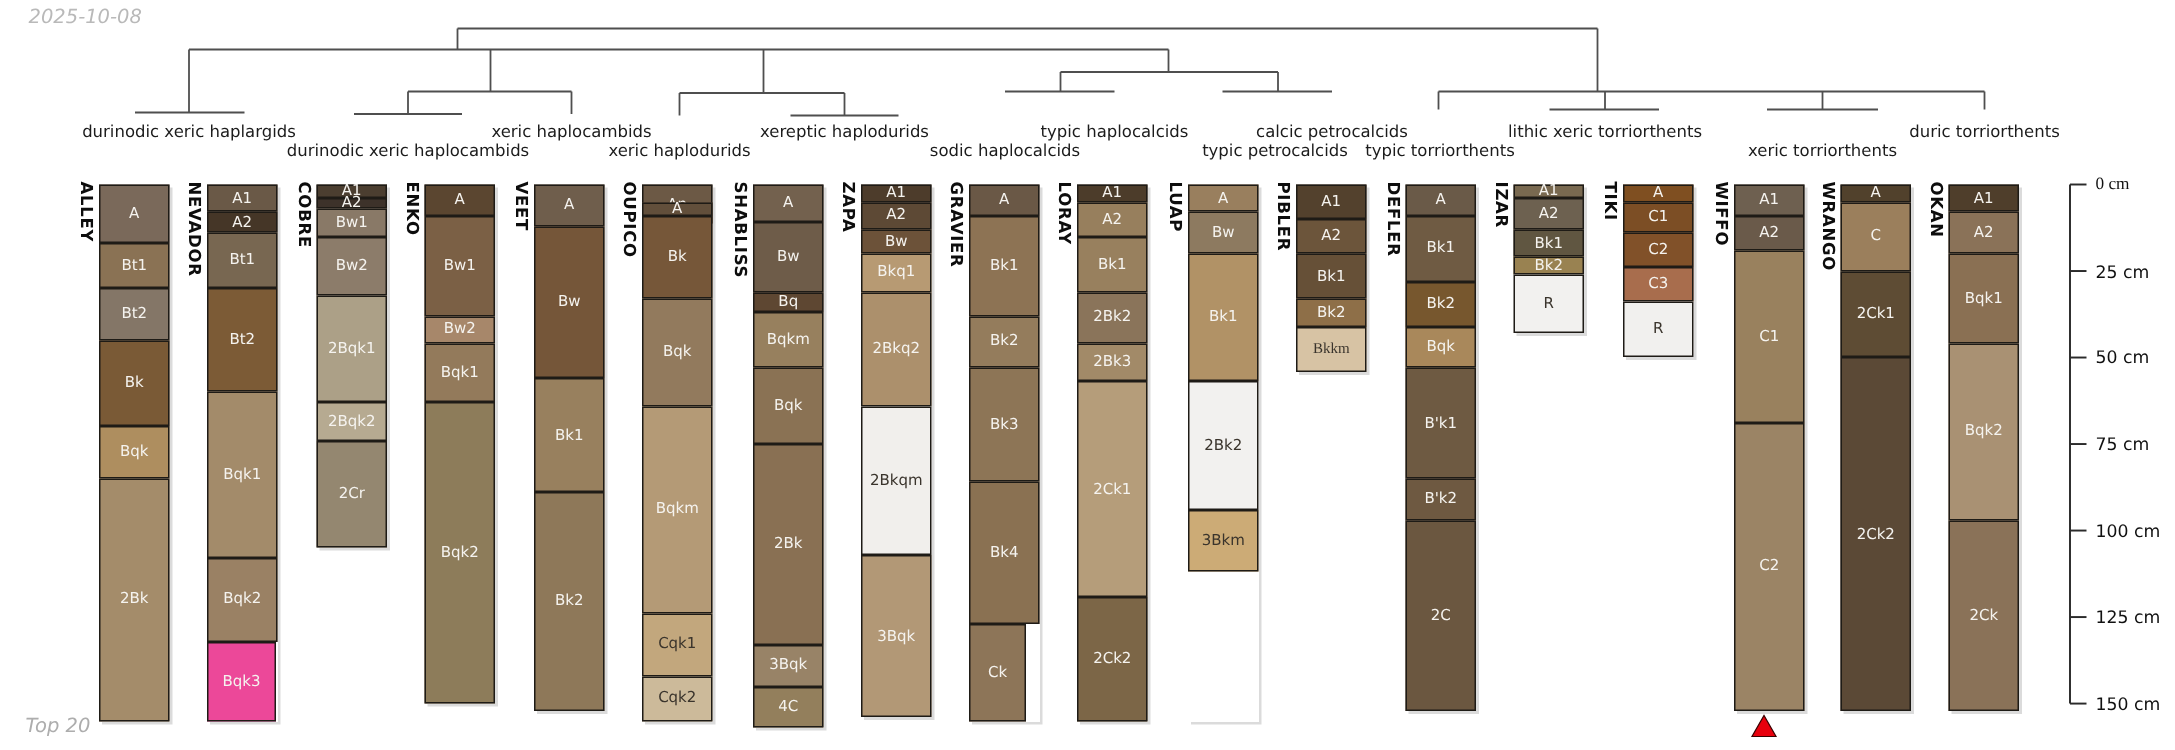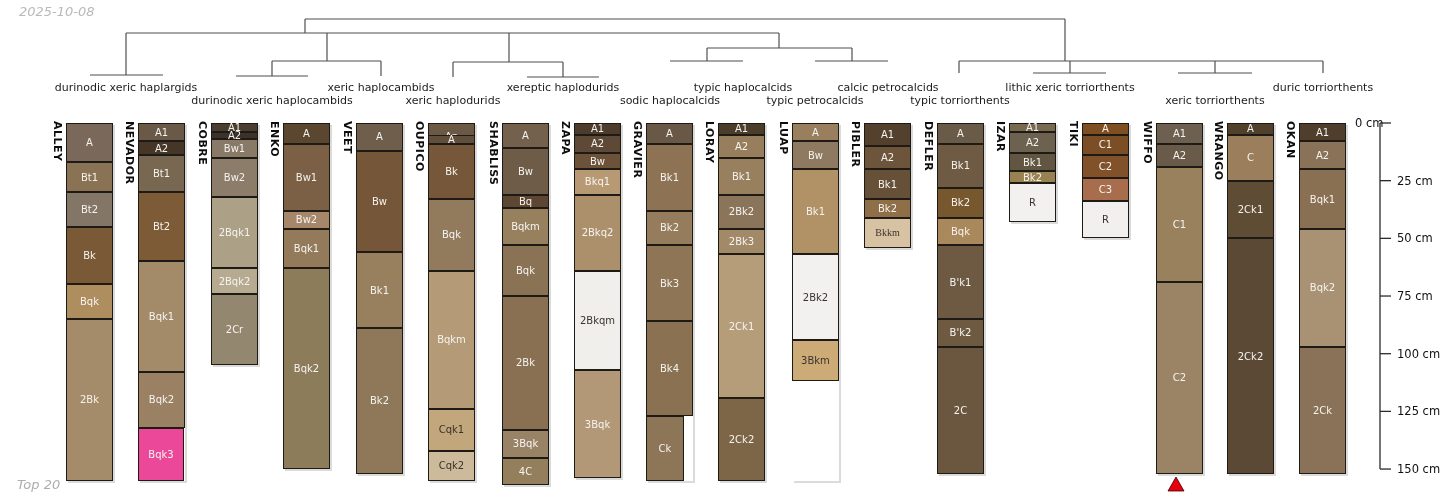--- a/index.html
+++ b/index.html
@@ -62,27 +62,27 @@
       <polygon points="1168,491 1184,491 1176,477" fill="#e8000d" stroke="#3a0000" stroke-width="0.8"></polygon>
     </svg>
   <div id="fig-layer">
       <div class="taxon" style="left: -34px; top: 81px;">durinodic xeric haplargids</div>
       <div class="taxon" style="left: 112px; top: 94px;">durinodic xeric haplocambids</div>
       <div class="taxon" style="left: 221px; top: 81px;">xeric haplocambids</div>
       <div class="taxon" style="left: 293px; top: 94px;">xeric haplodurids</div>
       <div class="taxon" style="left: 403px; top: 81px;">xereptic haplodurids</div>
       <div class="taxon" style="left: 510px; top: 94px;">sodic haplocalcids</div>
       <div class="taxon" style="left: 583px; top: 81px;">typic haplocalcids</div>
-      <div class="taxon" style="left: 655px; top: 94px;">typic petrocalcids</div>
+      <div class="taxon" style="left: 655px; top: 94px; padding-left: 35px;">typic petrocalcids</div>
       <div class="taxon" style="left: 728px; top: 81px;">calcic petrocalcids</div>
       <div class="taxon" style="left: 800px; top: 94px;">typic torriorthents</div>
       <div class="taxon" style="left: 910px; top: 81px;">lithic xeric torriorthents</div>
       <div class="taxon" style="left: 1055px; top: 94px;">xeric torriorthents</div>
       <div class="taxon" style="left: 1163px; top: 81px;">duric torriorthents</div>
-      <div class="tick-label" style="left: 1355px; top: 116px;">0 cm</div>
+      <div class="tick-label" style="left: 1397px; top: 116px; font-family: Liberation Serif, serif;">0 cm</div>
       <div class="tick-label" style="left: 1397px; top: 173.675px;">25 cm</div>
       <div class="tick-label" style="left: 1397px; top: 231.35px;">50 cm</div>
       <div class="tick-label" style="left: 1397px; top: 289.025px;">75 cm</div>
       <div class="tick-label" style="left: 1397px; top: 346.7px;">100 cm</div>
       <div class="tick-label" style="left: 1397px; top: 404.375px;">125 cm</div>
       <div class="tick-label" style="left: 1397px; top: 462.05px;">150 cm</div>
       <div class="col-name" style="left: 51px; top: 121px;">ALLEY</div>
       <div class="column" style="left: 66px; top: 123px; width: 47px; height: 357.585px;">
         <div class="hz" style="left: 0px; top: 0px; width: 47px; height: 39.219px; background: rgb(122, 105, 90); color: rgb(245, 243, 239);">A</div>
         <div class="hz" style="left: 0px; top: 39.219px; width: 47px; height: 29.991px; background: rgb(138, 114, 84); color: rgb(245, 243, 239);">Bt1</div>

